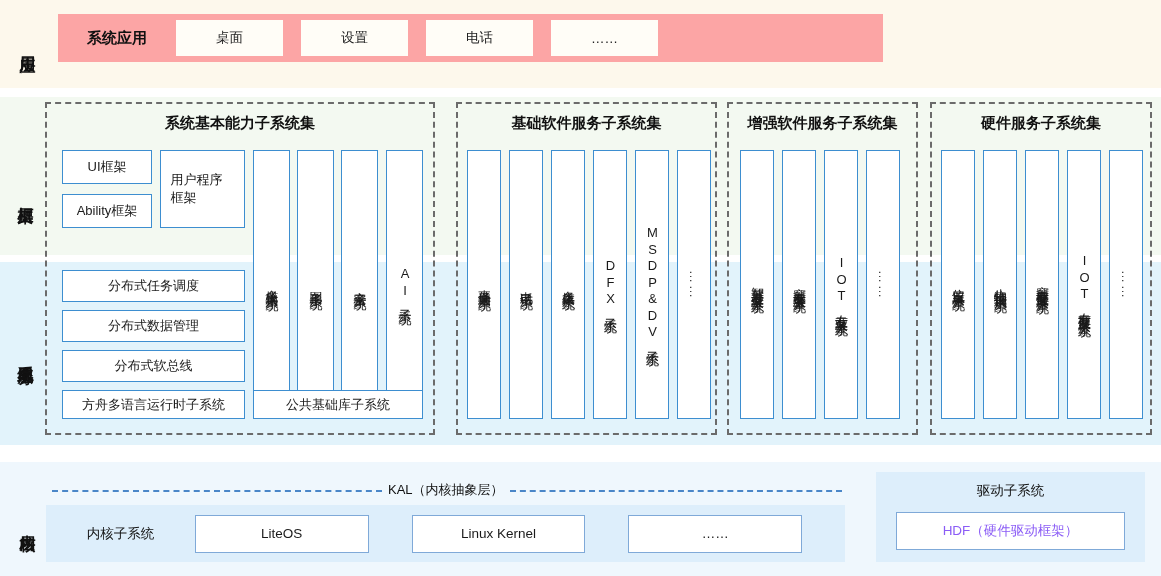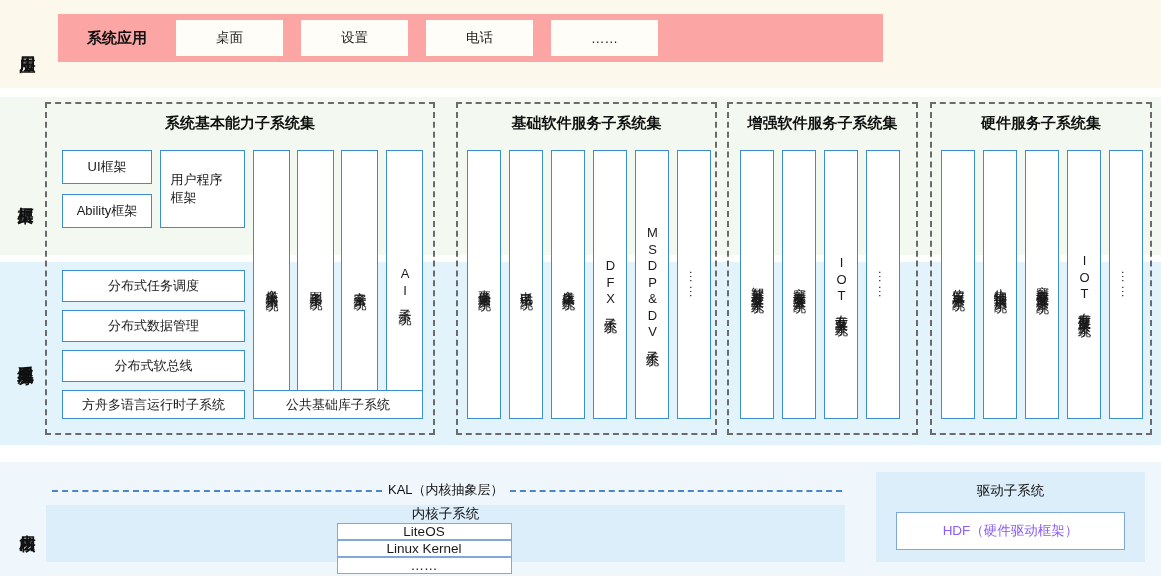--- a/index.html
+++ b/index.html
@@ -110,21 +110,21 @@
     position: absolute; top: 490px; height: 0;
     border-top: 2px dashed #4a86c8;
   }
   .kal-text {
     position: absolute; top: 481px; font-size: 13px; color: #111;
     background: #eff7fd; padding: 0 6px; white-space: nowrap;
   }
   .kn-strip {
     position: absolute; left: 46px; top: 505px; width: 799px; height: 57px;
     background: #ddeefb;
-    display: flex; align-items: center; flex-direction: column;
+    display: flex; align-items: center;
   }
   .kn-strip-title {
     width: 150px; text-align: center; font-size: 13.5px; color: #111;
   }
   .kn-box {
     height: 38px; width: 175px; margin-right: 43px;
     background: #ffffff; border: 1.5px solid #7fa9d8; box-sizing: border-box;
     display: flex; align-items: center; justify-content: center;
     font-size: 13.5px; color: #1a1a1a;
   }

